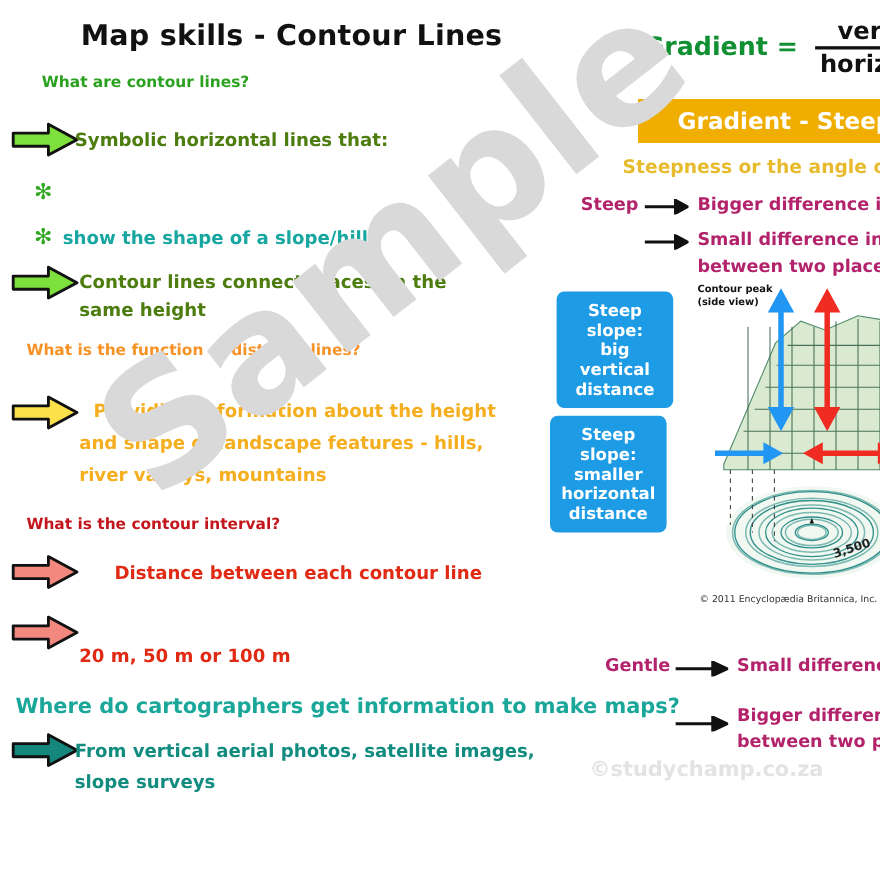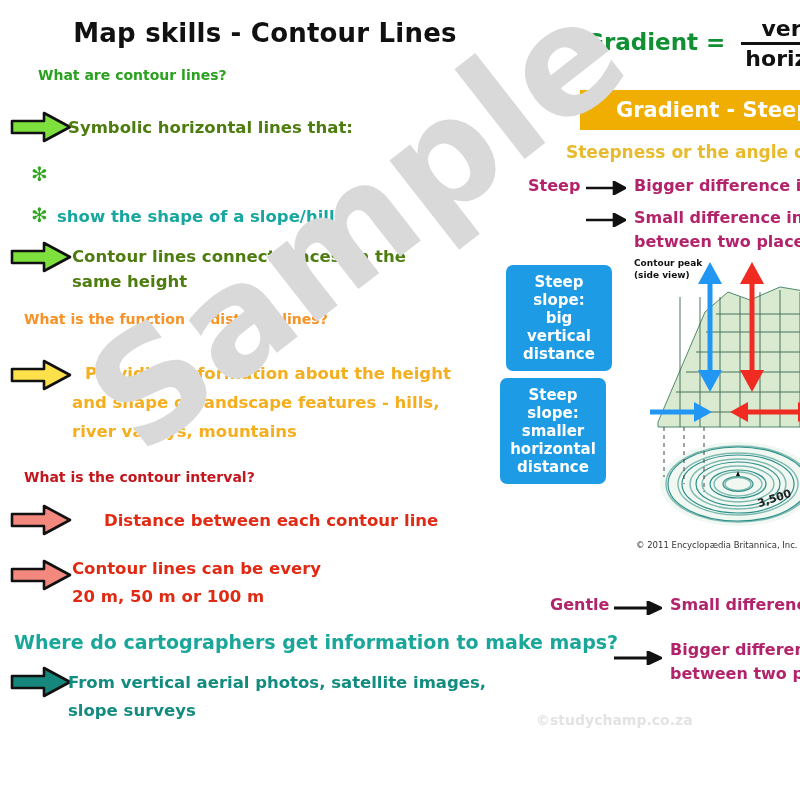--- a/index.html
+++ b/index.html
@@ -89,22 +89,22 @@
     position:absolute;font-size:11px;font-weight:bold;color:#222;
     transform:rotate(-18deg);white-space:nowrap;
   }
 
   
   .gs-row{position:absolute;white-space:nowrap;font-size:16px;font-weight:bold;}
   .gs-label{color:#b3236b;}
   .gs-strong{color:#b3236b;}
 
   .footer{
-    position:absolute;left:536px;top:712px;
-    font-size:14px;font-weight:bold;color:#e3e3e3;white-space:nowrap;
+    position:absolute;left:536px;top:688px;
+    font-size:19px;font-weight:bold;color:#e3e3e3;white-space:nowrap;
   }
 
   
   .watermark{
     position:absolute;left:110px;top:150px;width:620px;height:520px;
     pointer-events:none;
   }
   .watermark span{
     position:absolute;left:0;top:180px;
     font-size:150px;font-weight:bold;color:#d9d9d9;
@@ -161,21 +161,20 @@
           <path d="M2 11 H34 V3 L60 17 L34 31 V23 H2 Z" fill="#f3887f" stroke="#111" stroke-width="2.6" stroke-linejoin="round"></path>
         </svg>
     </div>
     <div class="body-line t-red" style="left:72px;top:510px;margin-left:32px;">Distance between each contour line</div>
 
     <div class="arrow" style="left:10px;top:558px;">
       <svg viewBox="0 0 62 34">
           <path d="M2 11 H34 V3 L60 17 L34 31 V23 H2 Z" fill="#f3887f" stroke="#111" stroke-width="2.6" stroke-linejoin="round"></path>
         </svg>
     </div>
-    <div class="body-line t-red" style="left:72px;top:558px;">Contour lines can be every</div>
     <div class="body-line t-red" style="left:72px;top:586px;">20 m, 50 m or 100 m</div>
 
     <div class="qhead q-teal" style="left:14px;top:632px;font-size:19px;">Where do cartographers get information to make maps?</div>
 
     <div class="arrow" style="left:10px;top:665px;">
       <svg viewBox="0 0 62 34">
           <path d="M2 11 H34 V3 L60 17 L34 31 V23 H2 Z" fill="#16877c" stroke="#111" stroke-width="2.6" stroke-linejoin="round"></path>
         </svg>
     </div>
     <div class="body-line t-darkteal" style="left:68px;top:672px;">From vertical aerial photos, satellite images,</div>

